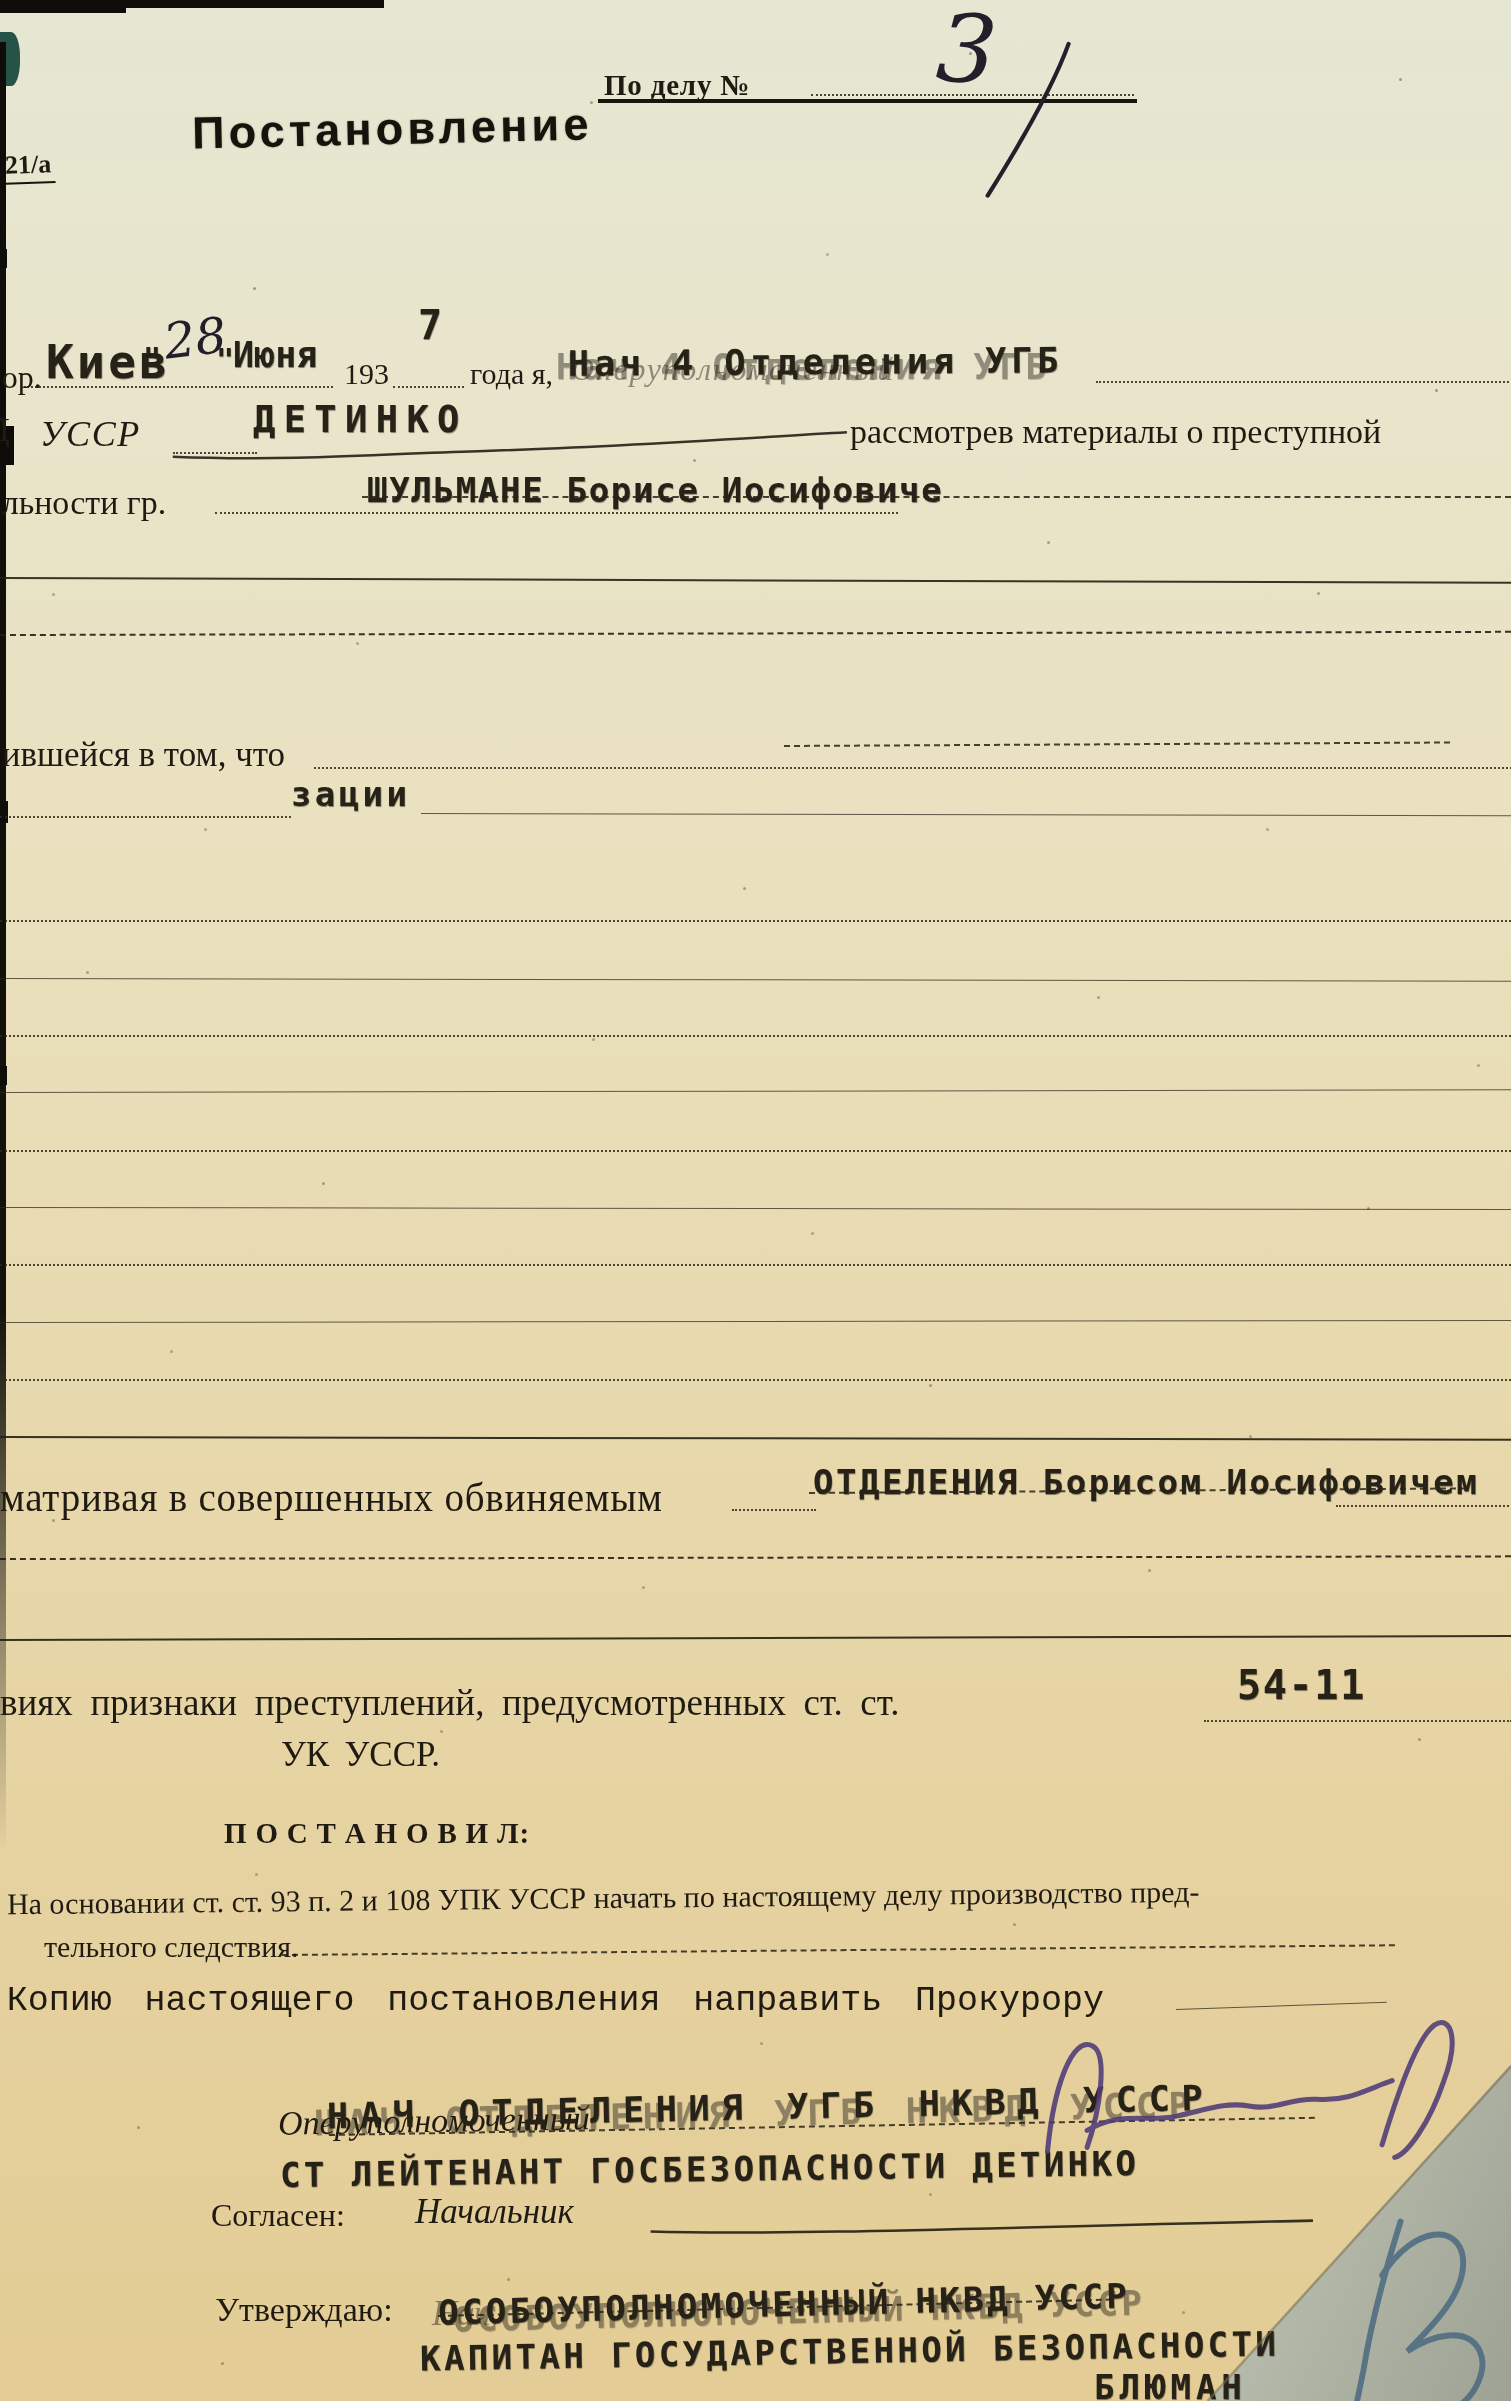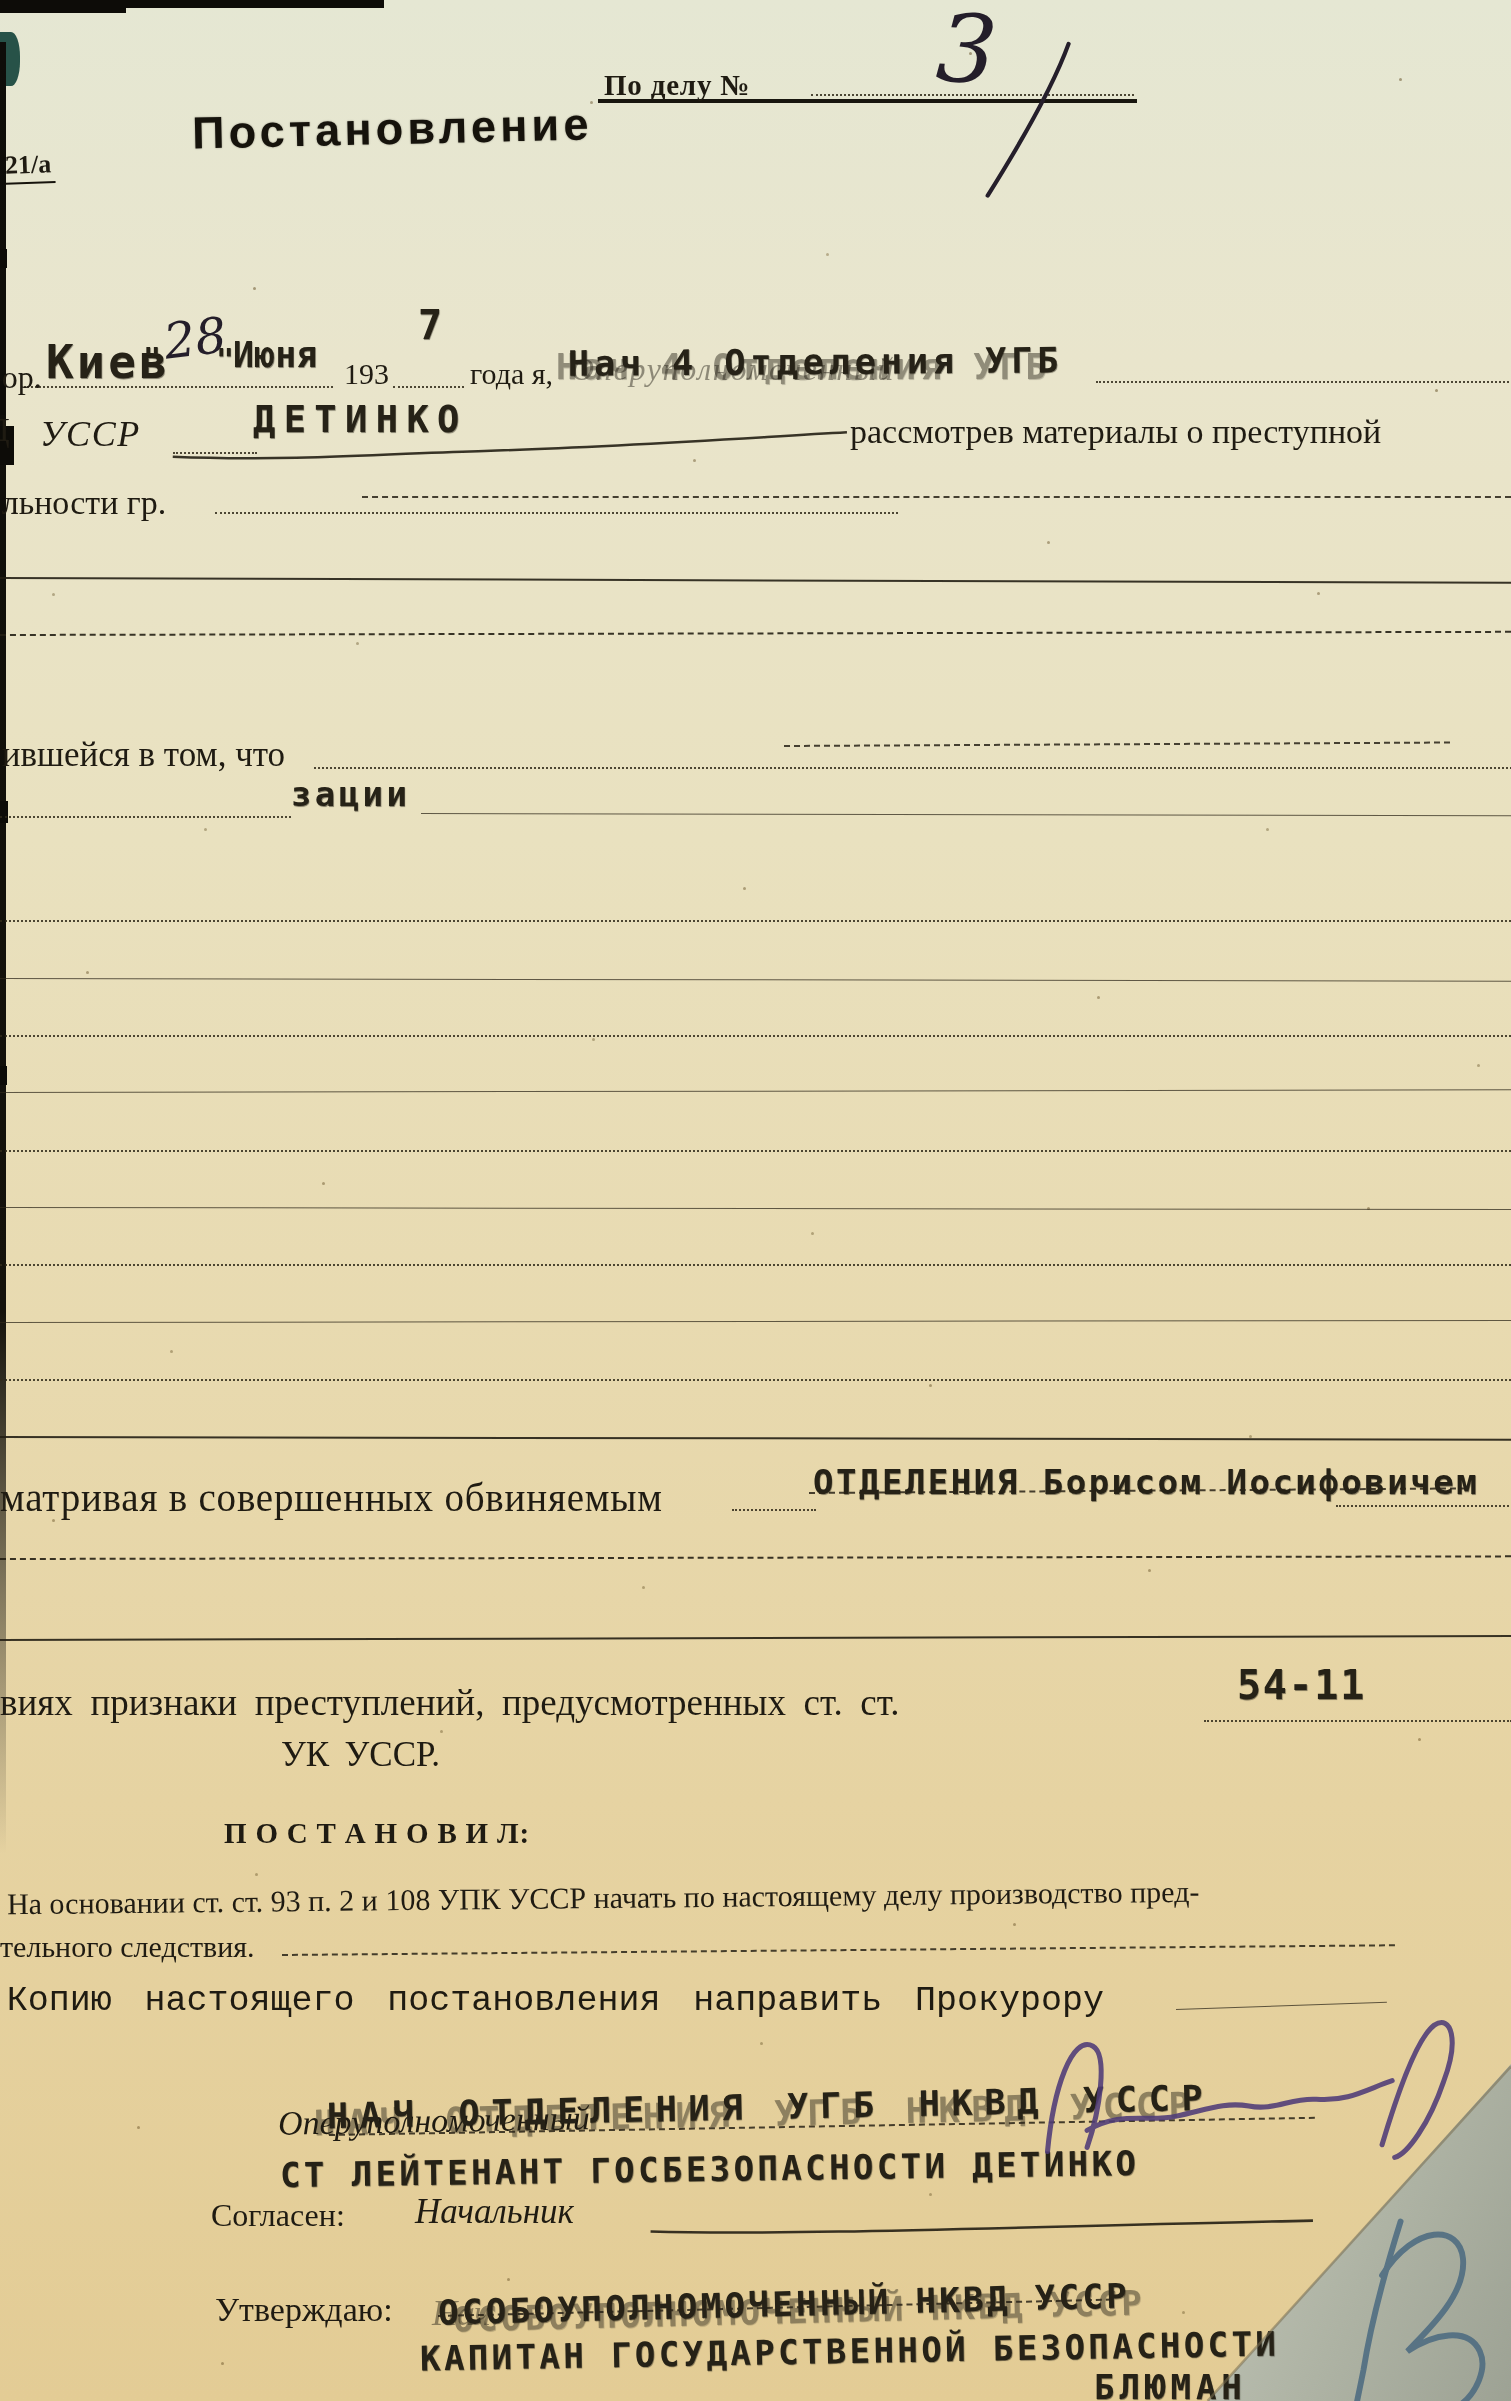--- a/index.html
+++ b/index.html
@@ -87,20 +87,21 @@
   <div class="rule z2" style="left:1096px;top:381px;width:413px;border-bottom-width:2.5px;"></div>
 
   <div class="abs serif z3" style="left:-13.5px;top:411px;font-size:34px;">Д</div>
   <div class="abs serif z3" style="left:40px;top:413px;font-size:36px;letter-spacing:1.7px;font-style:italic;">УССР</div>
   <div class="rule z2" style="left:173px;top:452px;width:84px;border-bottom-width:2.5px;"></div>
   <div class="abs typed z3" style="left:253px;top:398px;font-size:37px;letter-spacing:8.4px;">ДЕТИНКО</div>
   <div class="abs serif z3" style="left:850px;top:413px;font-size:34px;">рассмотрев материалы о преступной</div>
 
   <div class="abs serif z3" style="left:1.7px;top:484px;font-size:34px;">льности гр.</div>
   <div class="rule z2" style="left:215px;top:512px;width:683px;border-bottom-width:2.5px;"></div>
+  <div class="abs typed z3" style="left:367px;top:470px;font-size:34px;letter-spacing:1.7px;">ШУЛЬМАНЕ Борисе Иосифовиче</div>
   <div class="strike z3" style="left:362px;top:496px;width:1149px;"></div>
 
   <div class="rule solid z2" style="left:0;top:577px;width:1511px;transform:rotate(0.18deg);"></div>
   <div class="rule solid z2" style="left:0;top:634px;width:1511px;transform:rotate(-0.12deg);border-bottom-style:dashed;"></div>
 
   <div class="abs serif z3" style="left:1.7px;top:735px;font-size:35px;">ившейся в том, что</div>
   <div class="rule z2" style="left:314px;top:767px;width:1198px;border-bottom-width:2.5px;"></div>
   <div class="strike z3" style="left:784px;top:745px;width:666px;transform:rotate(-0.3deg);"></div>
   <div class="abs typed z3" style="left:291px;top:774px;font-size:34px;letter-spacing:3.4px;">зации</div>
   <div class="rule z2" style="left:0;top:816px;width:291px;border-bottom-width:2.5px;"></div>
@@ -125,21 +126,21 @@
   <div class="rule solid z2" style="left:0;top:1558px;width:1511px;transform:rotate(-0.1deg);border-bottom-style:dashed;"></div>
   <div class="rule solid z2" style="left:0;top:1639px;width:1511px;transform:rotate(-0.15deg);"></div>
 
   <div class="abs serif z3" style="left:0;top:1681px;font-size:37px;word-spacing:8.4px;">виях признаки преступлений, предусмотренных ст. ст.</div>
   <div class="rule z2" style="left:1204px;top:1720px;width:308px;border-bottom-width:2.5px;"></div>
   <div class="abs typed z3" style="left:1237px;top:1662px;font-size:40px;letter-spacing:1.7px;">54-11</div>
   <div class="abs serif z3" style="left:281px;top:1735px;font-size:35px;word-spacing:6.7px;">УК УССР.</div>
 
   <div class="abs serif bold z3" style="left:224px;top:1817px;font-size:29px;letter-spacing:0.8px;">П О С Т А Н О В И Л:</div>
   <div class="abs serif z3" style="left:6.7px;top:1881px;font-size:30px;transform:rotate(-0.6deg);">На основании ст. ст. 93 п. 2 и 108 УПК УССР начать по настоящему делу производство пред-</div>
-  <div class="abs serif z3" style="left:0;top:1930px;font-size:30px;">тельного следствия.</div>
+  <div class="abs serif z3" style="left:0;top:1930px;font-size:30px;padding-left:44px;">тельного следствия.</div>
   <div class="rule dash z2" style="left:282px;top:1954px;width:1113px;transform:rotate(-0.5deg);"></div>
   <div class="abs serif z3" style="left:6.7px;top:1981px;font-size:35px;word-spacing:11.8px;font-family:Liberation Mono, monospace;">Копию настоящего постановления направить Прокурору</div>
   <div class="rule thin z2" style="left:1176px;top:2009px;width:211px;transform:rotate(-2deg);"></div>
 
   <div class="abs serif ital z2" style="left:278px;top:2102px;font-size:34px;transform:rotate(-1deg);">Оперуполномоченный</div>
   <div class="abs typed ghost z2" style="left:314px;top:2094px;font-size:35px;letter-spacing:11.8px;transform:rotate(-1.2deg);">НАЧ ОТДЕЛЕНИЯ УГБ НКВД УССР</div>
   <div class="abs typed z3" style="left:327px;top:2087px;font-size:35px;letter-spacing:11.8px;transform:rotate(-1.2deg);">НАЧ ОТДЕЛЕНИЯ УГБ НКВД УССР</div>
   <div class="strike z2" style="left:329px;top:2134px;width:986px;transform:rotate(-1deg);"></div>
   <div class="abs typed z3" style="left:280px;top:2149px;font-size:34px;letter-spacing:3.4px;transform:rotate(-0.8deg);">СТ ЛЕЙТЕНАНТ ГОСБЕЗОПАСНОСТИ   ДЕТИНКО</div>
   <div class="abs serif z3" style="left:211px;top:2197px;font-size:32px;">Согласен:</div>

